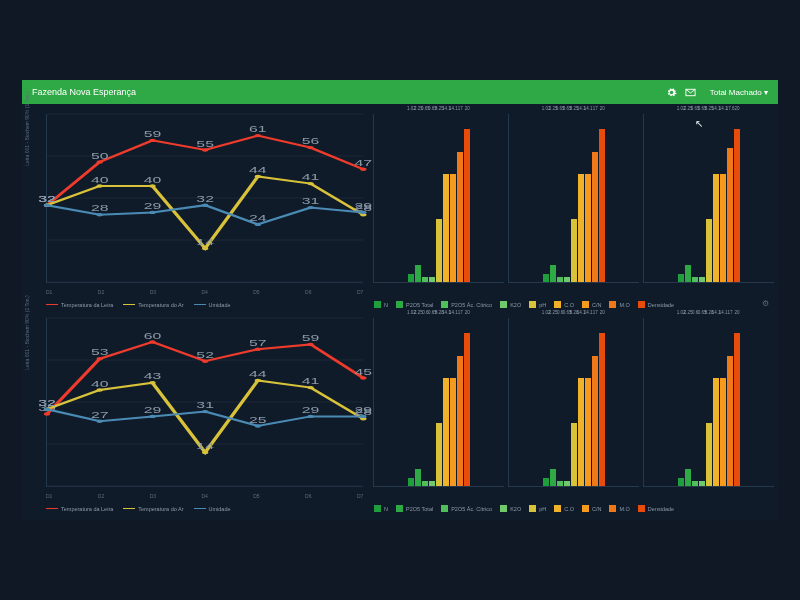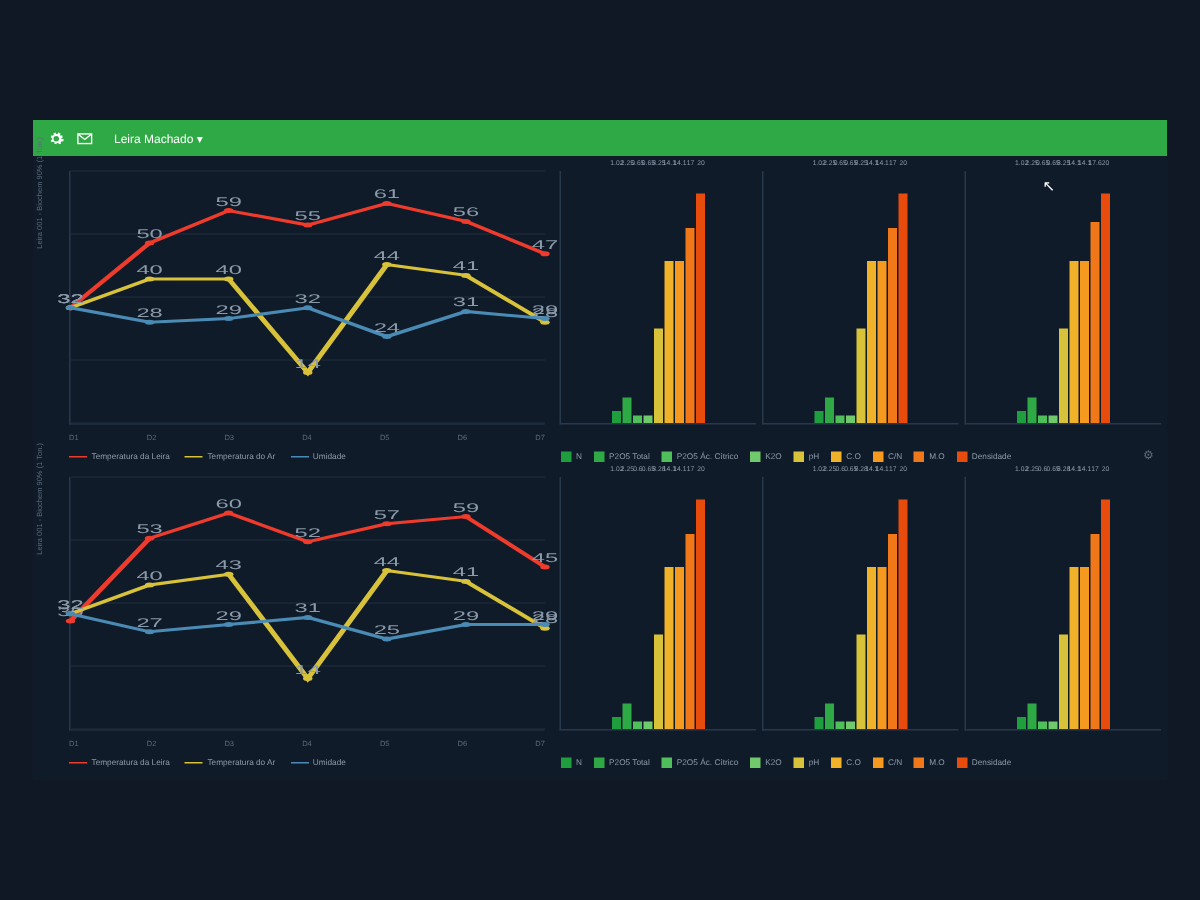--- a/index.html
+++ b/index.html
@@ -37,33 +37,34 @@
 .legend-line-side{width:46%}
 .legend-bar-side{width:54%;position:relative}
 </style>
 </head>
 <body>
 
 <div class="cursor">↖</div>
 
 <div class="app">
   <div class="header">
+    <div class="header-title">Fazenda Nova Esperança</div>
     <div class="header-icons">
       <span class="icon">
         <svg viewBox="0 0 24 24">
             <path fill="#fff" d="M12 8a4 4 0 100 8 4 4 0 000-8zm9 4l2 1-1 3-2-.5a8 8 0 01-1.5 1.5l.5 2-3 1-1-2h-2l-1 2-3-1 .5-2A8 8 0 017 16.5L5 17l-1-3 2-1v-2L4 10l1-3 2 .5A8 8 0 018.5 6L8 4l3-1 1 2h2l1-2 3 1-.5 2A8 8 0 0118.5 7.5L20.5 7l1 3-2 1v2z"></path>
           </svg>
       </span>
       <span class="icon">
         <svg viewBox="0 0 24 24">
             <rect x="2" y="5" width="20" height="14" fill="none" stroke="#fff" stroke-width="2"></rect>
             <path d="M2 5l10 8 10-8" fill="none" stroke="#fff" stroke-width="2"></path>
           </svg>
       </span>
-      <span class="user"><span>Leira Machado</span> <span>▾</span></span>
+      <span class="user"><span>Total Machado</span> <span>▾</span></span>
     </div>
   </div>
 
   <div class="content">
 
     <div class="row">
       <div class="line-panel">
         <div class="ylabel">Leira 001 - Biochem 90% (1 Ton.)</div>
         <div class="line-chart"><svg viewBox="0 0 100 100" preserveAspectRatio="none">
               <g class="grid">

